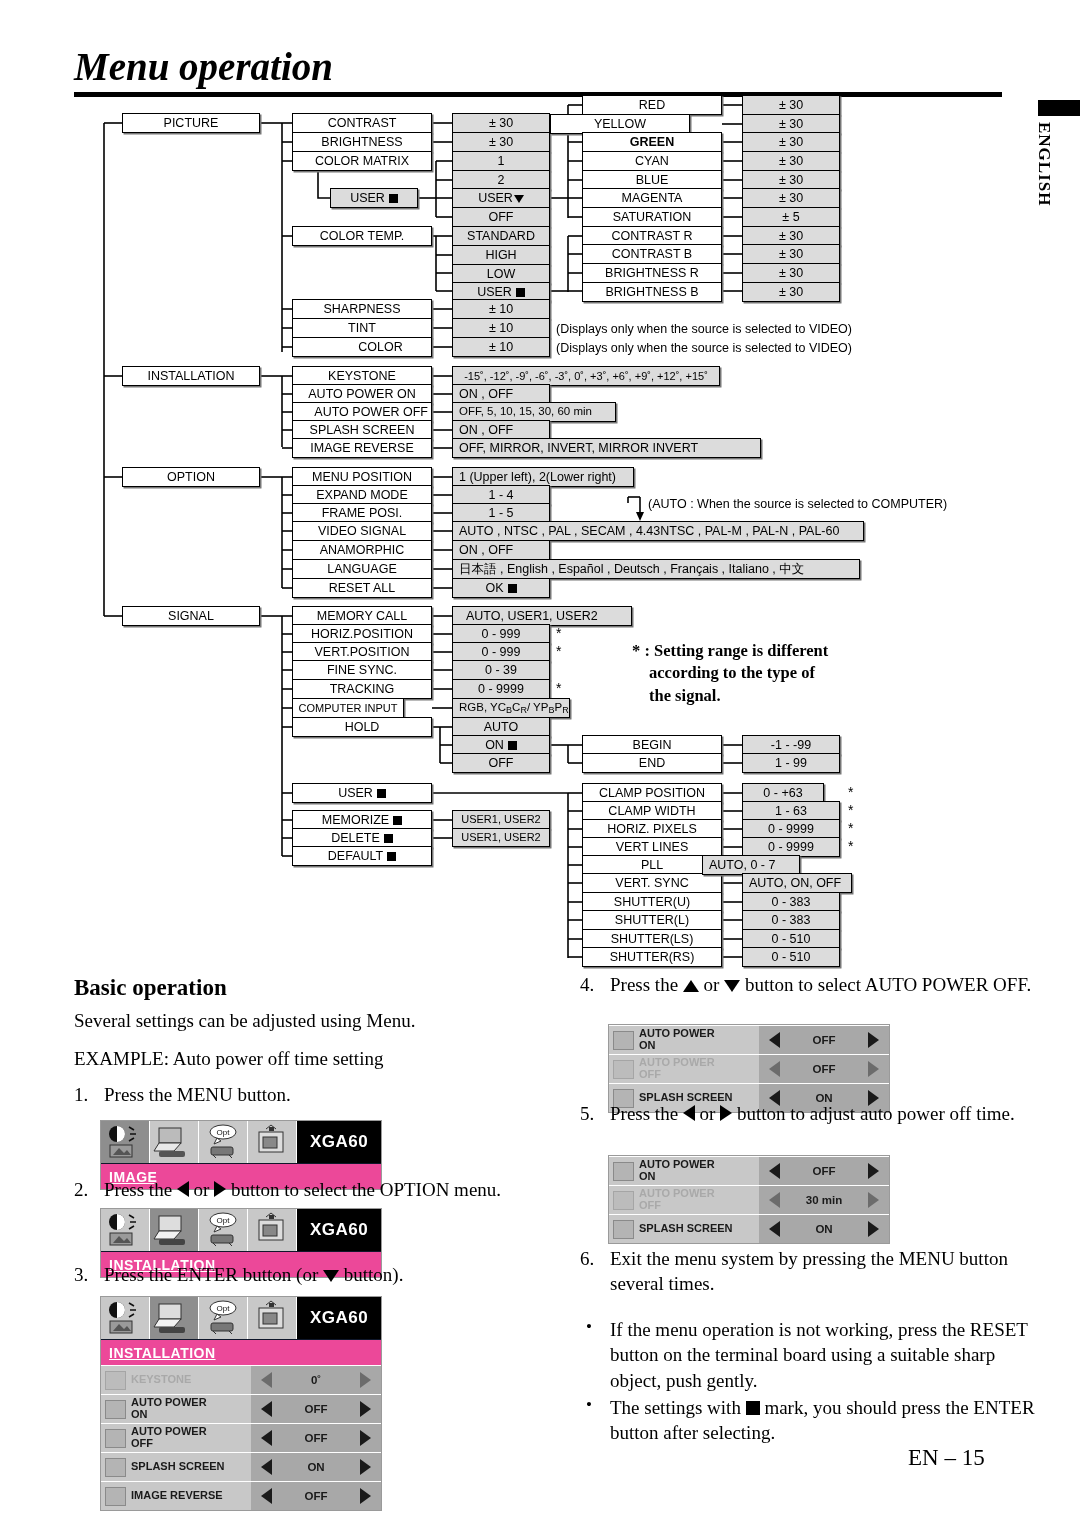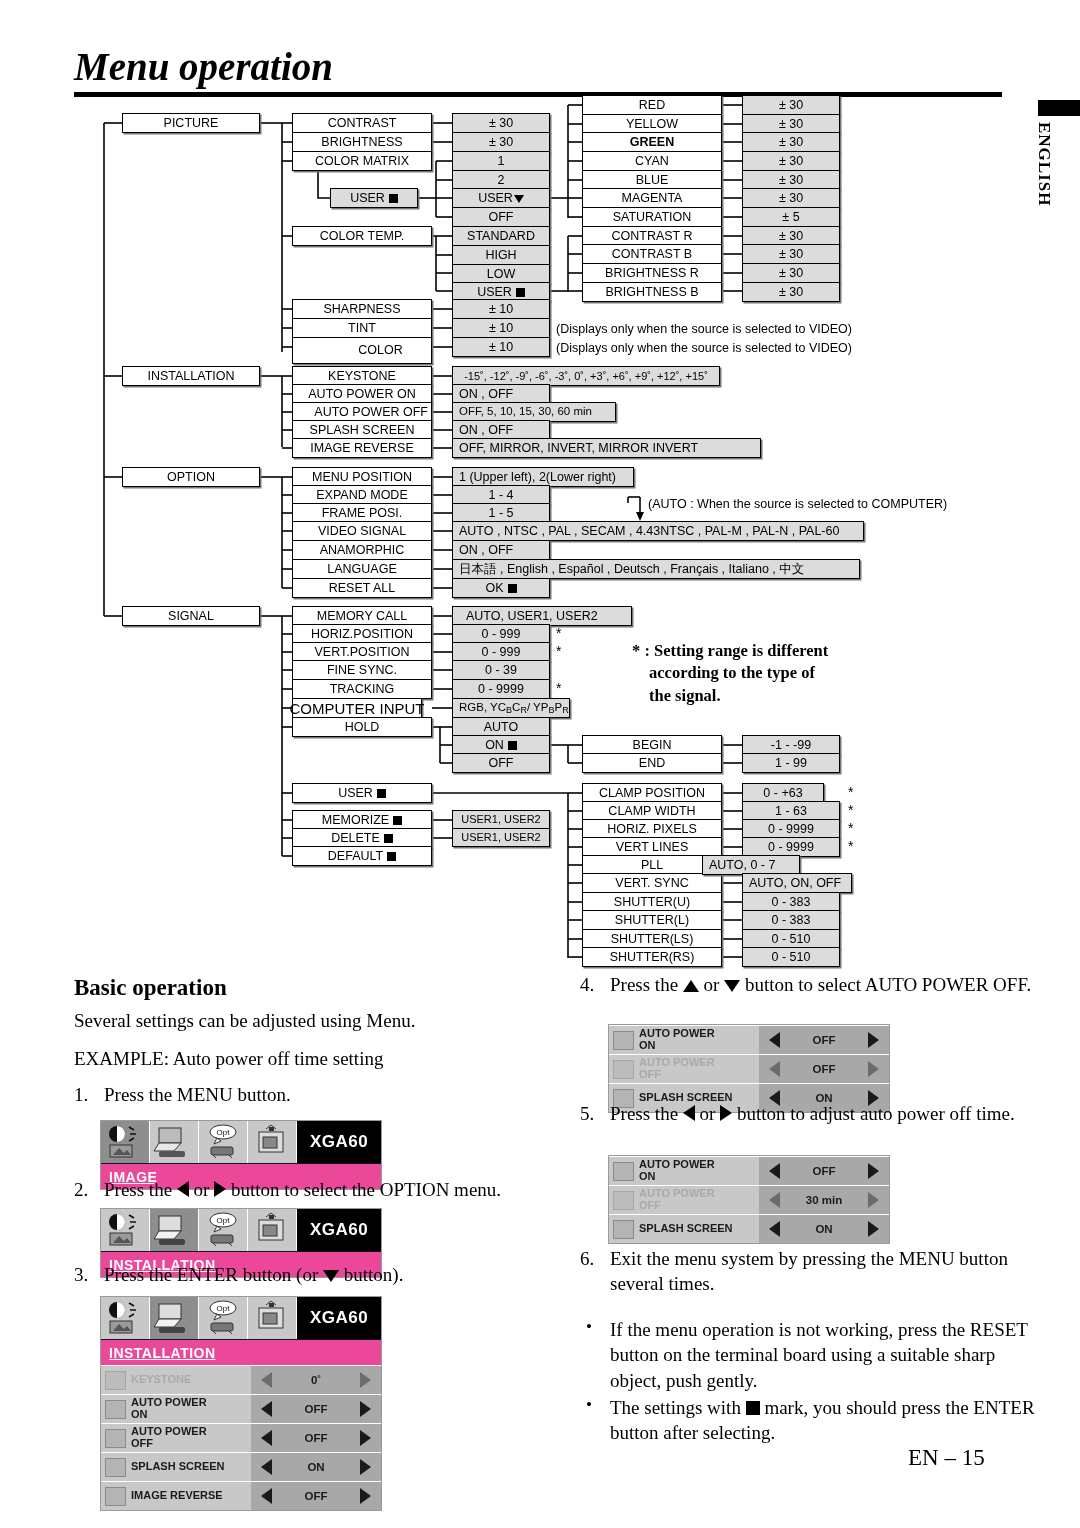--- a/index.html
+++ b/index.html
@@ -378,21 +378,21 @@
     </div>
   <div class="fbox" style="left:292px;top:226px;width:140px;height:20px;">
     <span>COLOR TEMP.</span>
     </div>
   <div class="fbox" style="left:292px;top:299px;width:140px;height:20px;">
     <span>SHARPNESS</span>
     </div>
   <div class="fbox" style="left:292px;top:318px;width:140px;height:20px;">
     <span>TINT</span>
     </div>
-  <div class="fbox" style="left:292px;top:337px;width:140px;height:27px;padding-left:40px;">
+  <div class="fbox" style="left:292px;top:337px;width:140px;height:20px;padding-left:40px;">
     <span>COLOR</span>
     </div>
 
   <div class="fbox gray" style="left:452px;top:113px;width:98px;height:20px;">
     <span>± 30</span>
     </div>
   <div class="fbox gray" style="left:452px;top:132px;width:98px;height:20px;">
     <span>± 30</span>
     </div>
   <div class="fbox gray" style="left:452px;top:151px;width:98px;height:20px;">
@@ -430,21 +430,21 @@
   <div class="fbox gray" style="left:452px;top:337px;width:98px;height:20px;">
     <span>± 10</span>
     </div>
 
   <div class="note" style="left:556px;top:322px;">(Displays only when the source is selected to VIDEO)</div>
   <div class="note" style="left:556px;top:341px;">(Displays only when the source is selected to VIDEO)</div>
 
   <div class="fbox" style="left:582px;top:95px;width:140px;height:20px;">
       <span>RED</span>
     </div>
-  <div class="fbox" style="left:582px;top:114px;width:140px;height:20px;">
+  <div class="fbox" style="left:550px;top:114px;width:140px;height:20px;">
       <span>YELLOW</span>
     </div>
   <div class="fbox" style="left:582px;top:132px;width:140px;height:20px;font-weight:bold;">
       <span>GREEN</span>
     </div>
   <div class="fbox" style="left:582px;top:151px;width:140px;height:20px;">
       <span>CYAN</span>
     </div>
   <div class="fbox" style="left:582px;top:170px;width:140px;height:20px;">
       <span>BLUE</span>
@@ -589,21 +589,21 @@
     </div>
   <div class="fbox" style="left:292px;top:642px;width:140px;height:20px;">
       <span>VERT.POSITION</span>
     </div>
   <div class="fbox" style="left:292px;top:660px;width:140px;height:20px;">
       <span>FINE SYNC.</span>
     </div>
   <div class="fbox" style="left:292px;top:679px;width:140px;height:20px;">
       <span>TRACKING</span>
     </div>
-  <div class="fbox" style="left:292px;top:698px;width:130px;height:20px;font-size:15px;">
+  <div class="fbox" style="left:292px;top:698px;width:112px;height:20px;font-size:11px;">
       <span>COMPUTER INPUT</span>
     </div>
   <div class="fbox" style="left:292px;top:717px;width:140px;height:20px;">
       <span>HOLD</span>
     </div>
 
   <div class="fbox gray left" style="left:452px;top:606px;width:180px;height:20px;padding-left:13px;">
       <span>AUTO, USER1, USER2</span>
     </div>
   <div class="fbox gray" style="left:452px;top:624px;width:98px;height:20px;">

